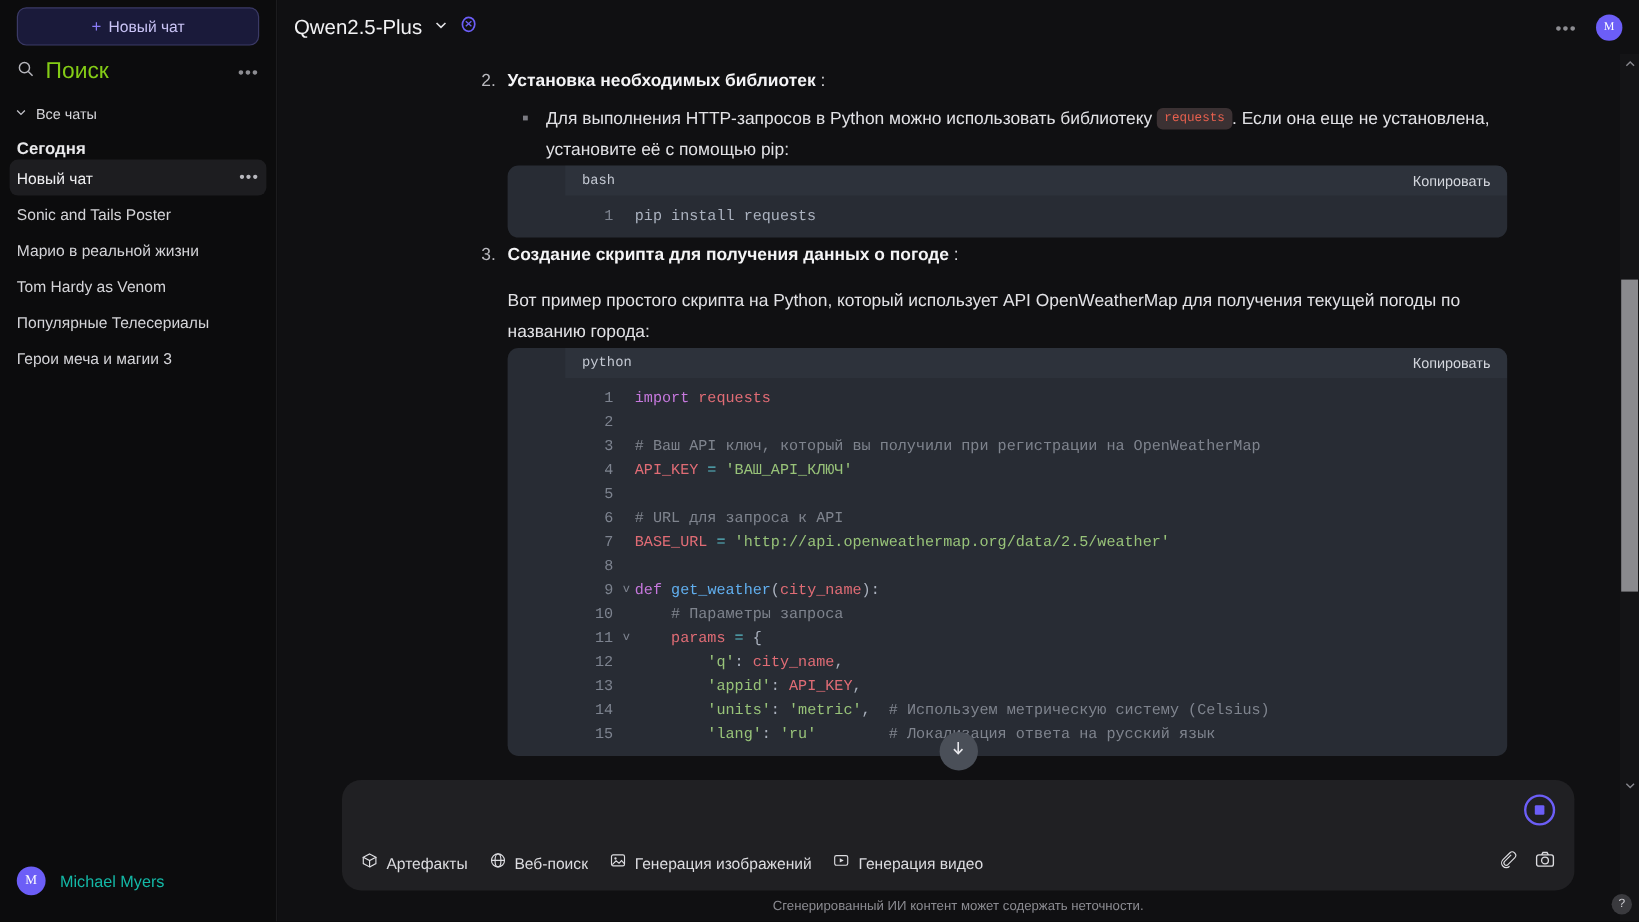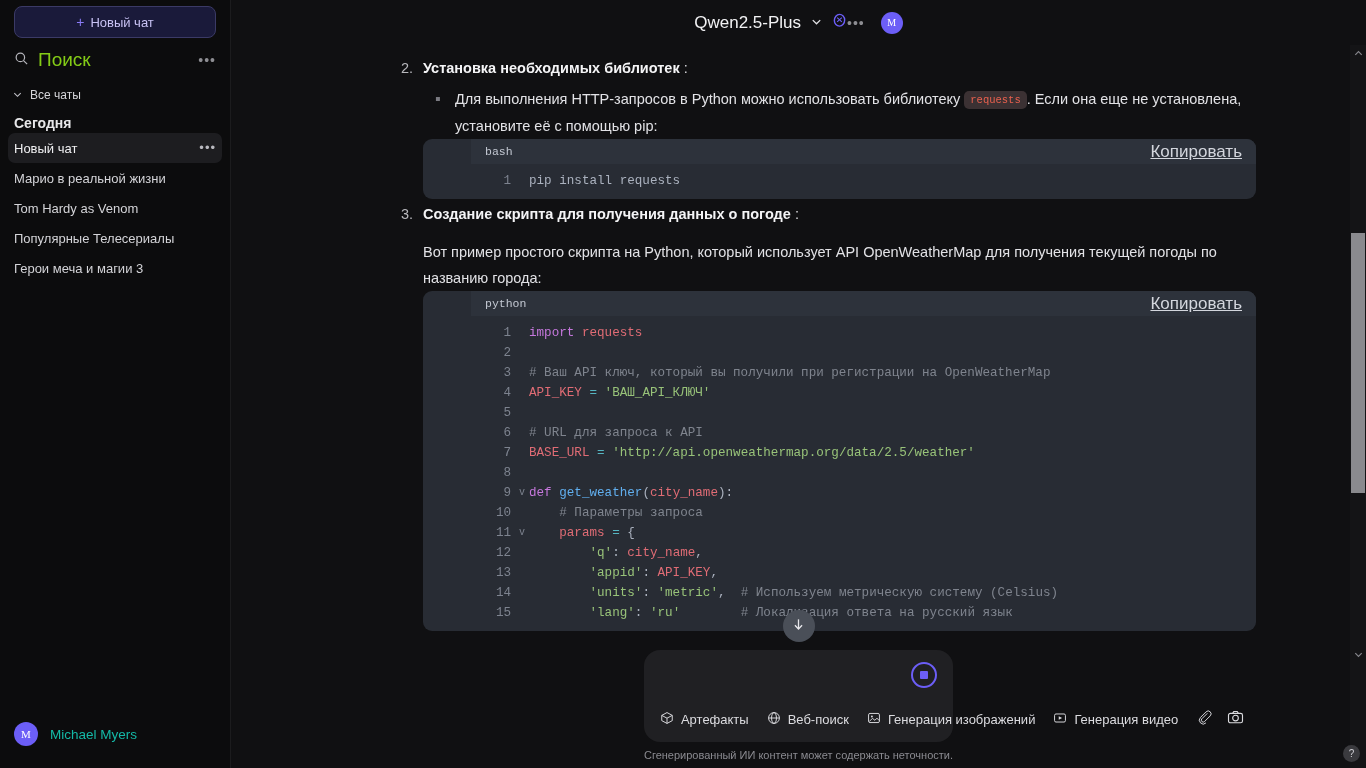--- a/index.html
+++ b/index.html
@@ -85,21 +85,21 @@
     width: 24px; height: 24px; border-radius: 50%;
     background: #6c5ef7; color: #fff; font-size: 11px;
     display: flex; align-items: center; justify-content: center;
     font-family: "Liberation Serif", serif;
   }
   .user-row .uname { color: #14b8a6; font-size: 13.5px; }
 
   
   #main {
     flex: 1; height: 768px; position: relative;
-    background: #101012; display: flex; flex-direction: column; align-items: center;
+    background: #101012; display: flex; flex-direction: column;
   }
   .topbar {
     height: 45px; display: flex; align-items: center;
     padding: 0 14px 0 14px; flex: 0 0 45px;
   }
   .model-sel {
     display: flex; align-items: center; gap: 9px; cursor: pointer;
   }
   .model-name { color: #f2f2f4; font-size: 17px; }
   .topbar-right {
@@ -151,21 +151,21 @@
   }
   .cb-head {
     height: 25px; background: #2d323b;
     display: flex; align-items: center; padding: 0 14px;
   }
   .cb-lang {
     color: #c3c8d2; font-size: 11.5px;
     font-family: "Liberation Mono", monospace;
   }
   .cb-copy {
-    margin-left: auto; color: #d3d6dd; font-size: 17px; cursor: pointer; text-decoration: underline;
+    margin-left: auto; color: #d3d6dd; font-size: 12px; cursor: pointer;
   }
   .cb-body {
     padding: 7px 0 8px 0;
     font-family: "Liberation Mono", monospace;
     font-size: 12.6px; line-height: 20px;
   }
   .cline { display: flex; white-space: pre; }
   .cline .ln {
     width: 44px; flex: 0 0 44px; text-align: right;
     color: #7d838f; padding-right: 4px; user-select: none;
@@ -275,20 +275,23 @@
     </span>
     <span class="lbl">Все чаты</span>
   </div>
 
   <div class="section-head">Сегодня</div>
 
   <div id="chat-list">
       <div class="chat-item active">
         <span class="title">Новый чат</span>
         <span class="row-dots">•••</span>
+      </div>
+      <div class="chat-item">
+        <span class="title">Sonic and Tails Poster</span>
       </div>
       <div class="chat-item">
         <span class="title">Марио в реальной жизни</span>
       </div>
       <div class="chat-item">
         <span class="title">Tom Hardy as Venom</span>
       </div>
       <div class="chat-item">
         <span class="title">Популярные Телесериалы</span>
       </div>

